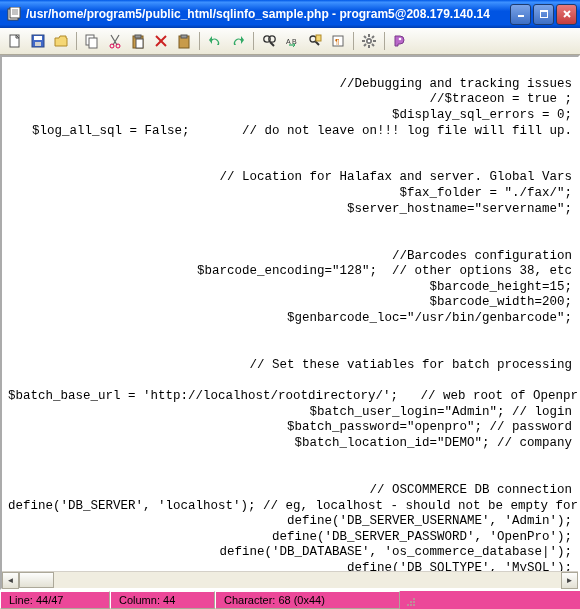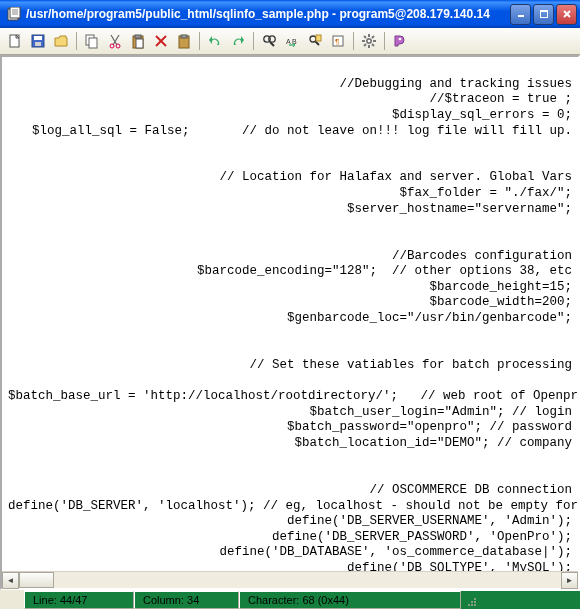--- a/index.html
+++ b/index.html
@@ -103,37 +103,36 @@
       border: 1px solid #aca899;
       display:flex;align-items:center;justify-content:center;
       font-size:8px;color:#444;cursor:pointer;
     }
     .strack { flex:1; background:#f0ede0; position:relative; }
     .sthumb { position:absolute; left:0; top:0; bottom:0; width:35px;
       background: linear-gradient(to bottom, #fdfdfc, #e3e1d4);
       border: 1px solid #aca899; }
     .statusbar {
       height: 19px;
-      background: #15803d;
+      background: #ec4899;
       border-top: 1px solid #fff;
       display: flex;
       font-size: 11px;
       color: #000;
-      margin-left: 24px;
     }
     .sb-cell {
       border: 1px solid #aca899;
       border-top-color: #fff;
       border-left-color: #fff;
       padding: 1px 8px;
       display:flex;align-items:center;
     }
     .sb-cell.line{width:110px;}
     .sb-cell.col{width:105px;}
-    .sb-cell.char{width:222px;}
+    .sb-cell.char{width:185px;}
     .sb-cell.mod{flex:1;}
     .sb-grip{width:18px;display:flex;align-items:flex-end;justify-content:flex-end;padding:2px;}
     svg{display:block;}
     .caret { animation: blink 1s step-start infinite; }
     @keyframes blink { 50% { opacity: 0; } }
   </style>
 </head>
 <body>
 
 <div class="titlebar">
@@ -326,21 +325,21 @@
     <div class="sbtn">◄</div>
     <div class="strack">
         <div class="sthumb"></div>
       </div>
     <div class="sbtn">►</div>
   </div>
 </div>
 
 <div class="statusbar">
   <div class="sb-cell line">Line: 44/47</div>
-  <div class="sb-cell col">Column: 34</div>
+  <div class="sb-cell col">Column: 44</div>
   <div class="sb-cell char">Character: 68 (0x44)</div>
   <div class="sb-grip">
     <svg width="12" height="12">
         <g fill="#aca899">
           <circle cx="10" cy="10" r="1"></circle>
           <circle cx="7" cy="10" r="1"></circle>
           <circle cx="4" cy="10" r="1"></circle>
           <circle cx="10" cy="7" r="1"></circle>
           <circle cx="7" cy="7" r="1"></circle>
           <circle cx="10" cy="4" r="1"></circle>

